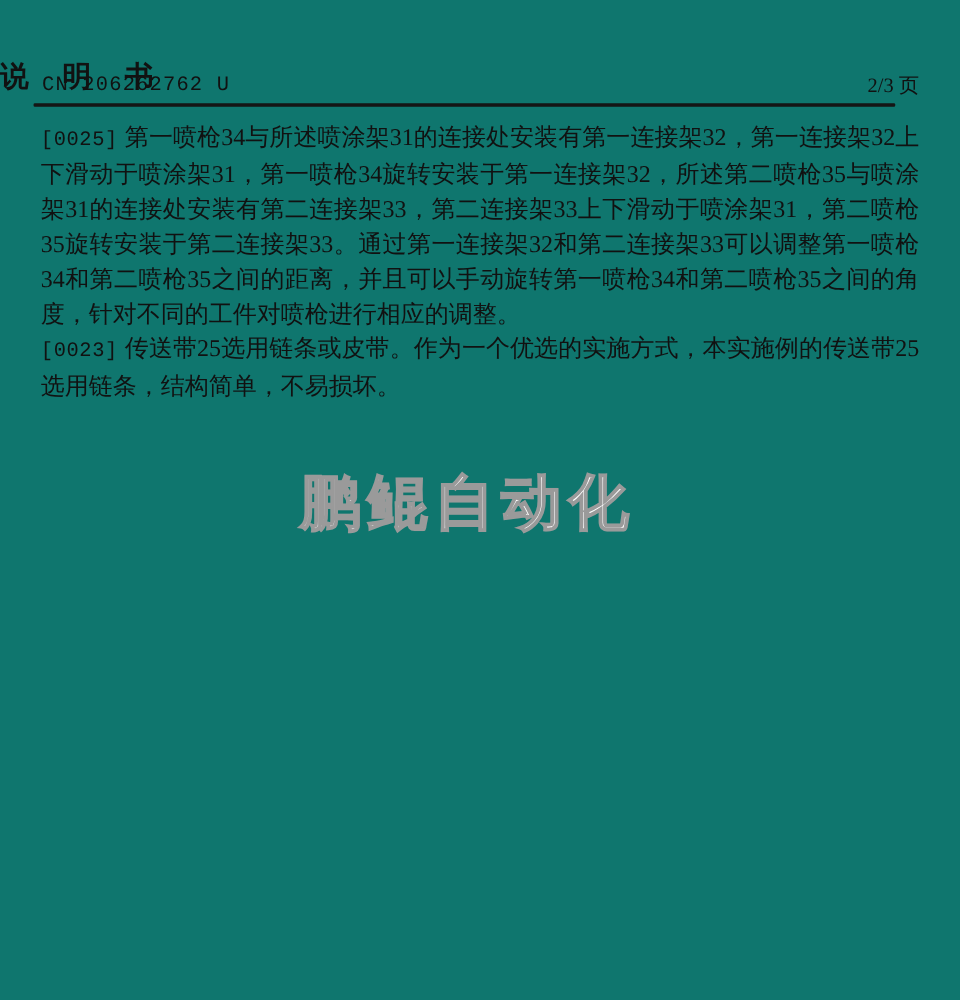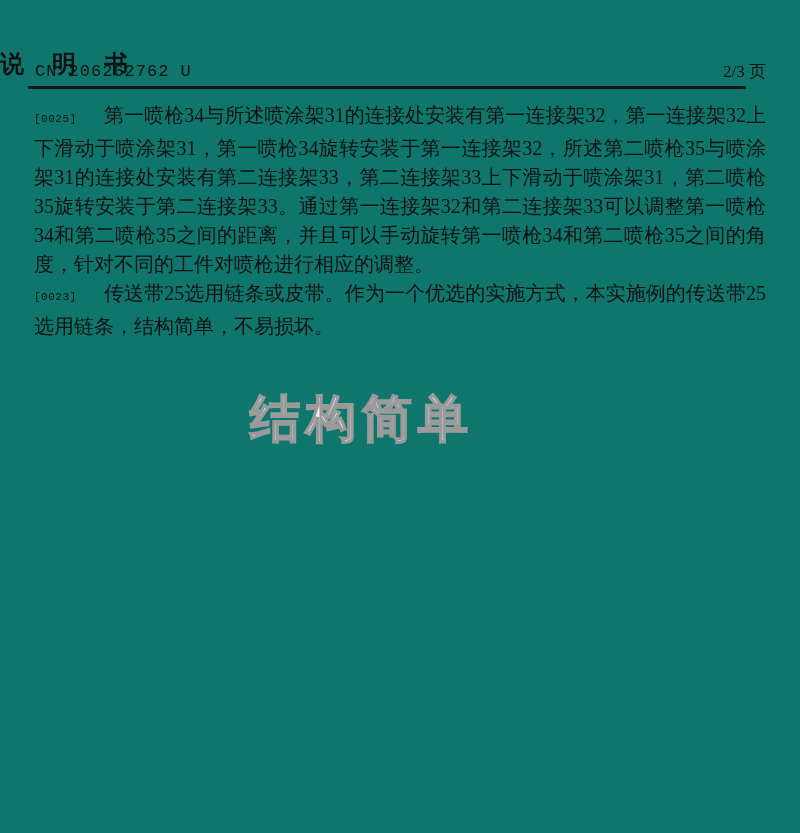--- a/index.html
+++ b/index.html
@@ -71,21 +71,21 @@
     text-justify: inter-ideograph;
   }
   .doc-body p {
     margin: 0;
     padding: 0;
   }
   .ptag {
     display: inline-block;
     width: 70px;
     font-family: "Liberation Mono", "DejaVu Sans Mono", monospace;
-    font-size: 11px;
+    font-size: 17px;
     letter-spacing: 0.5px;
   }
   
   .watermark {
     position: absolute;
     left: 250px;
     top: 386px;
     z-index: 5;
     font-family: "Liberation Sans", "DejaVu Sans", sans-serif;
     font-weight: bold;
@@ -113,15 +113,15 @@
   <div class="doc-body">
 
     <p><span class="ptag">[0025]</span><span>第一喷枪34与所述喷涂架31的连接处安装有第一连接架32，第一连接架32上下滑动于喷涂架31，第一喷枪34旋转安装于第一连接架32，所述第二喷枪35与喷涂架31的连接处安装有第二连接架33，第二连接架33上下滑动于喷涂架31，第二喷枪35旋转安装于第二连接架33。通过第一连接架32和第二连接架33可以调整第一喷枪34和第二喷枪35之间的距离，并且可以手动旋转第一喷枪34和第二喷枪35之间的角度，针对不同的工件对喷枪进行相应的调整。</span></p>
 
 
     <p><span class="ptag">[0023]</span><span>传送带25选用链条或皮带。作为一个优选的实施方式，本实施例的传送带25选用链条，结构简单，不易损坏。</span></p>
 
 
   </div>
 
-  <div class="watermark">结构简单</div>
+  <div class="watermark">鹏鲲自动化</div>
 
 </div>
 
 </body></html>

